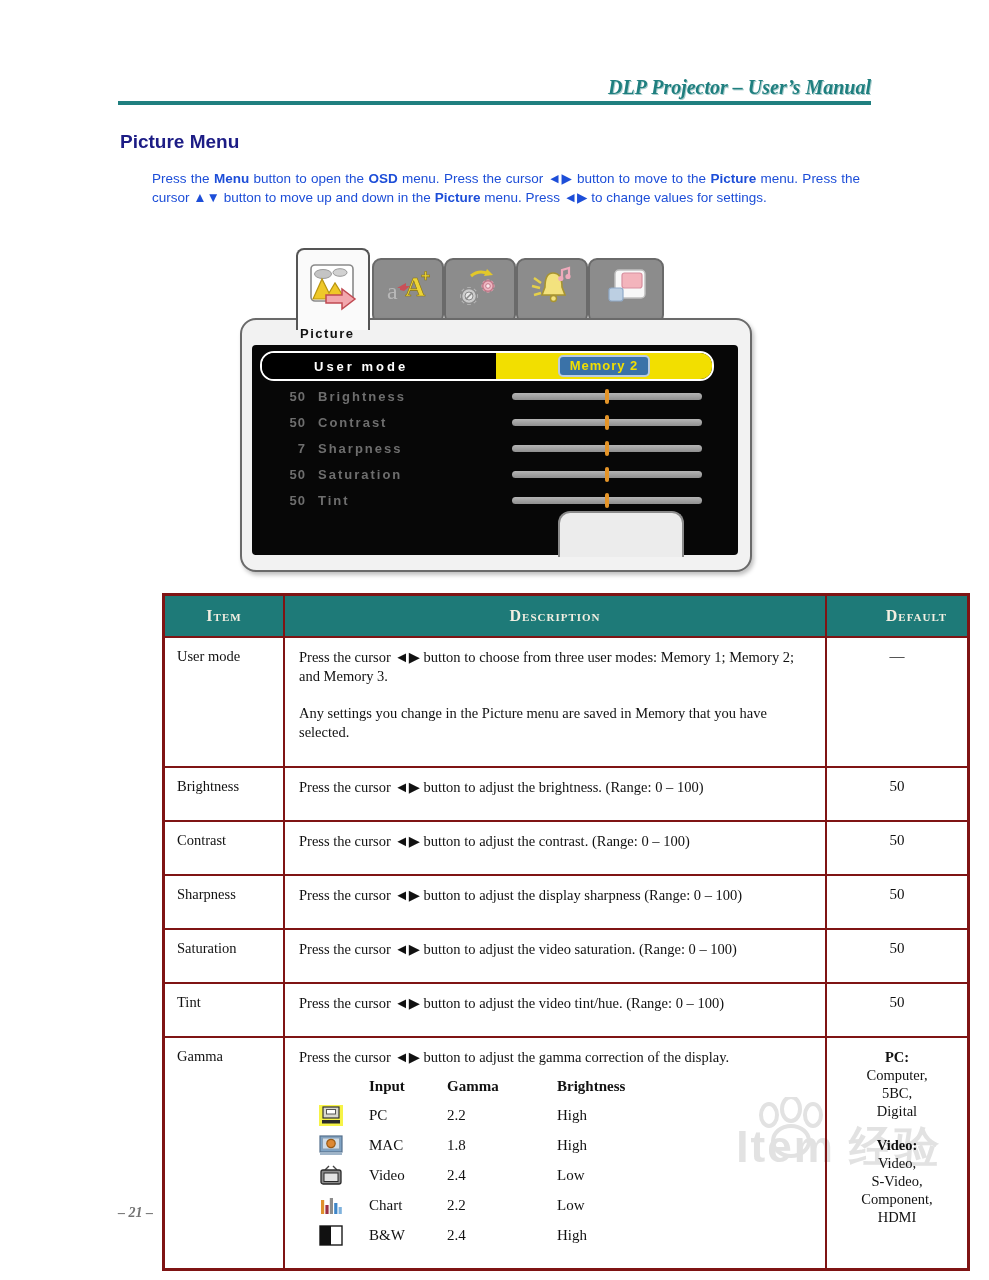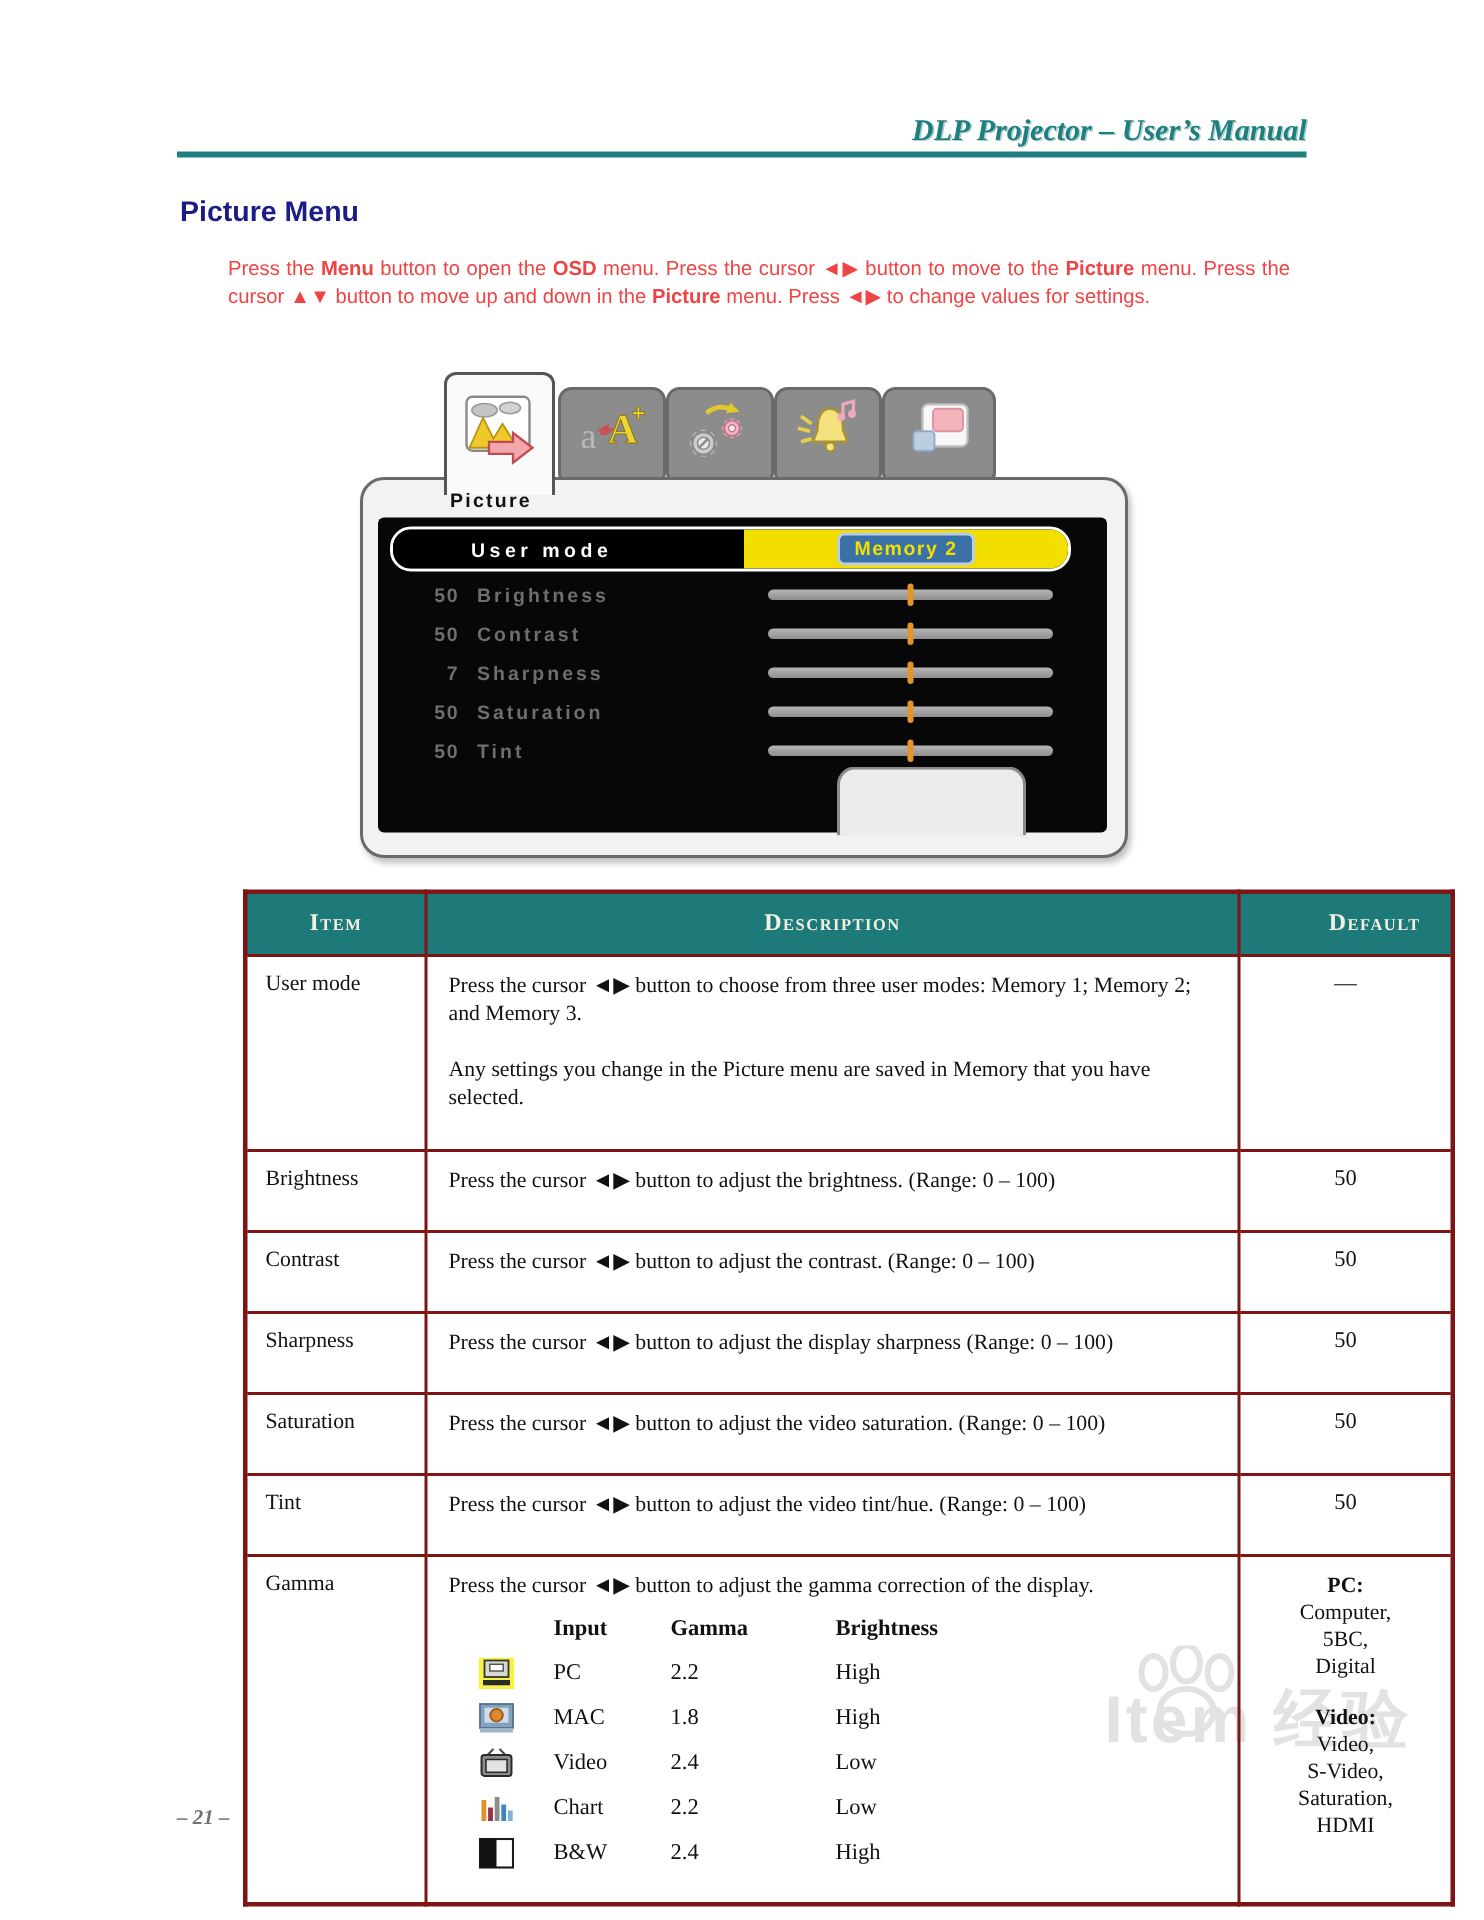--- a/index.html
+++ b/index.html
@@ -16,21 +16,21 @@
   .doc-header-rule{
     position:absolute;top:101px;left:118px;width:753px;height:4px;background:#1f7f7f;
   }
   
   .section-title{
     position:absolute;top:131px;left:120px;
     font-size:19px;font-weight:bold;color:#1c1c85;
   }
   .intro{
     position:absolute;top:170px;left:152px;width:708px;
-    font-size:13.5px;line-height:18.5px;color:#ef4444;text-align:justify;
+    font-size:13.5px;line-height:18.5px;color:#1d4ed8;text-align:justify;
   }
   
   .osd{position:absolute;left:240px;top:240px;width:512px;height:332px;}
   .osd-frame{
     position:absolute;left:0;top:78px;width:508px;height:250px;
     background:#f2f2f2;border:2px solid #6a6a6a;border-radius:16px;
     box-shadow:2px 3px 4px rgba(0,0,0,.25);
   }
   .osd-tab{position:absolute;border-radius:9px;}
   .osd-tab.gray{top:18px;height:62px;width:68px;background:#8c8c8c;border:2px solid #6a6a6a;}
@@ -362,21 +362,21 @@
     <td class="def">
       <div class="def-block">
         <div class="b">PC:</div>
         <div>Computer,</div>
         <div>5BC,</div>
         <div>Digital</div>
         <div class="def-gap"></div>
         <div class="b">Video:</div>
         <div>Video,</div>
         <div>S-Video,</div>
-        <div>Saturation,</div>
+        <div>Component,</div>
         <div>HDMI</div>
       </div>
     </td>
   </tr>
 </tbody>
     </table>
 </div>
 
 <div class="watermark">
   <span class="wm-paw">

